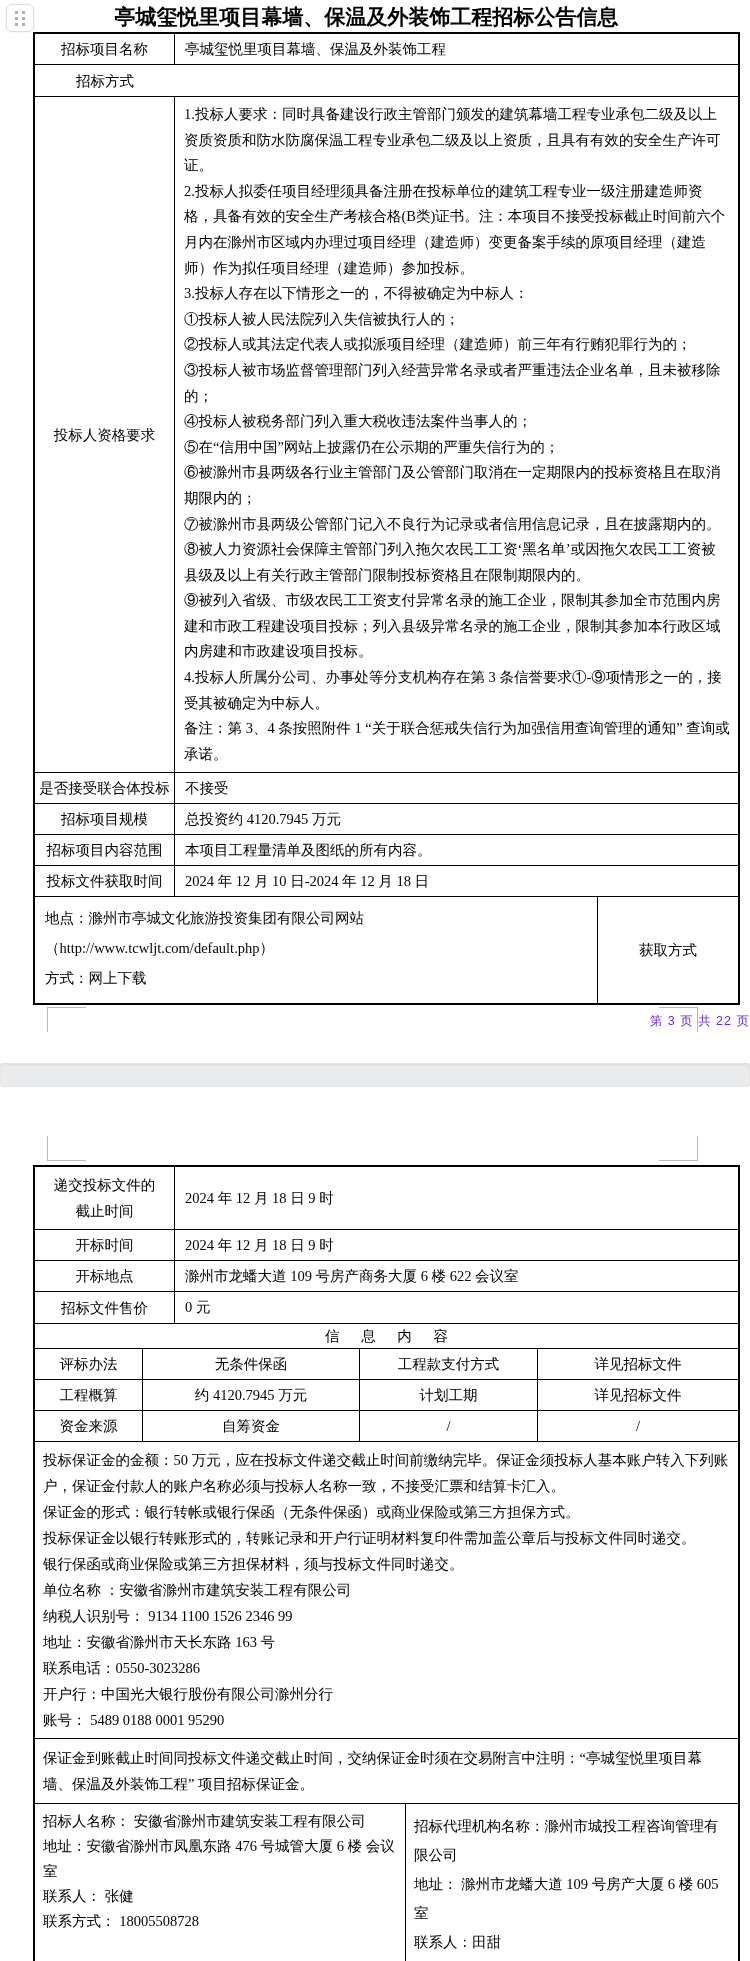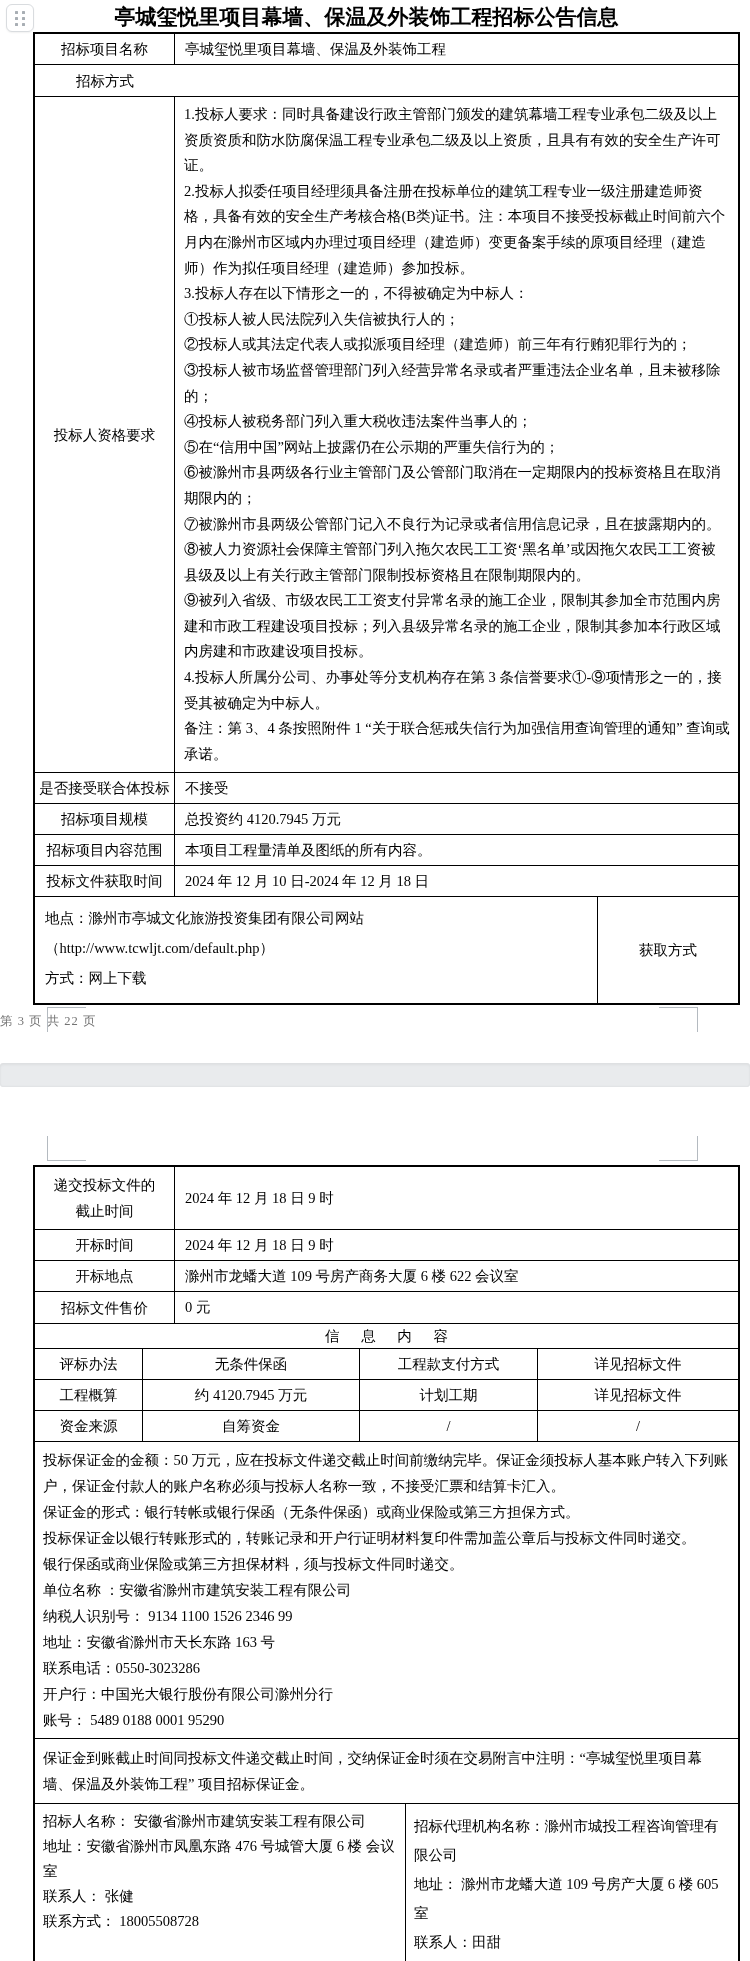--- a/index.html
+++ b/index.html
@@ -39,22 +39,22 @@
   .h30{min-height:30px;} .h31{min-height:31px;} .h62{min-height:62px;} .h24{min-height:24px;}
   .b{font-weight:400;}
 
   
   .qual{padding:5px 8px 5px 9px;line-height:25.6px;min-height:640px;}
   .acq{padding:6px 10px;line-height:30px;min-height:106px;}
 
   
   .footer-zone{position:relative;height:58px;}
   .page-number{
-    text-align:left;padding-top:8px;font-size:12.5px;color:#737373;
-    font-family:Liberation Serif, serif;letter-spacing:1px;
+    text-align:right;padding-top:8px;font-size:12.5px;color:#6d28d9;
+    font-family:Liberation Sans, sans-serif;letter-spacing:1px;
   }
   .mark{position:absolute;width:38px;height:24px;}
   .mark.bl{left:47px;top:2px;border-left:1px solid #b4bac0;border-top:1px solid #b4bac0;}
   .mark.br{right:52px;top:2px;border-right:1px solid #b4bac0;border-top:1px solid #b4bac0;}
   .mark.tl{left:47px;bottom:4px;border-left:1px solid #b4bac0;border-bottom:1px solid #b4bac0;}
   .mark.tr2{right:52px;bottom:4px;border-right:1px solid #b4bac0;border-bottom:1px solid #b4bac0;}
 
   
   .page-gap{
     height:24px;margin:0;background:#e9ebed;border-radius:3px;

